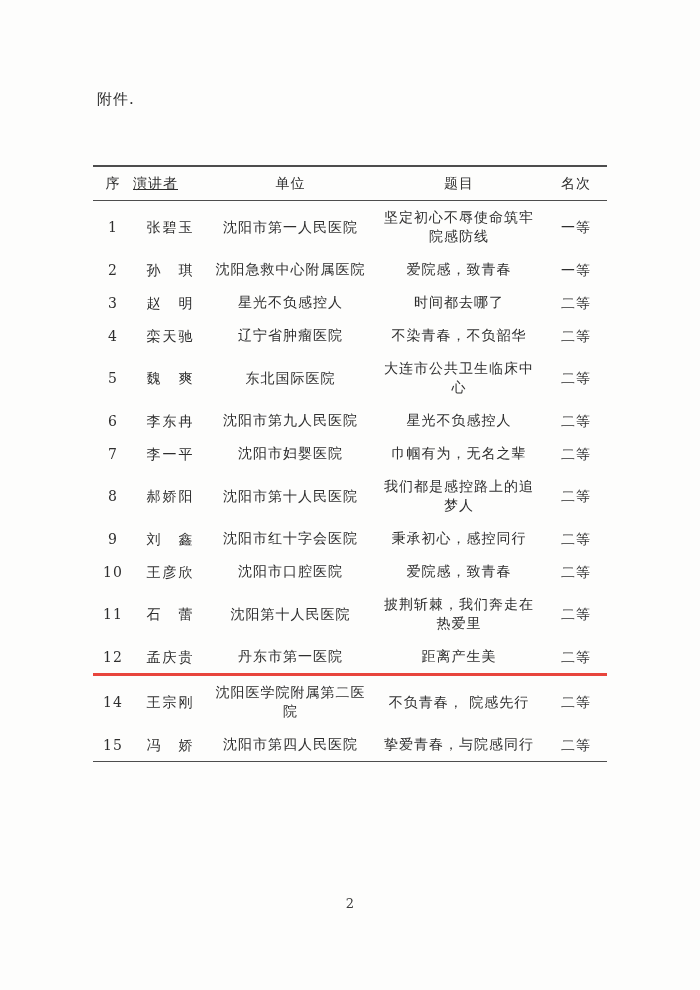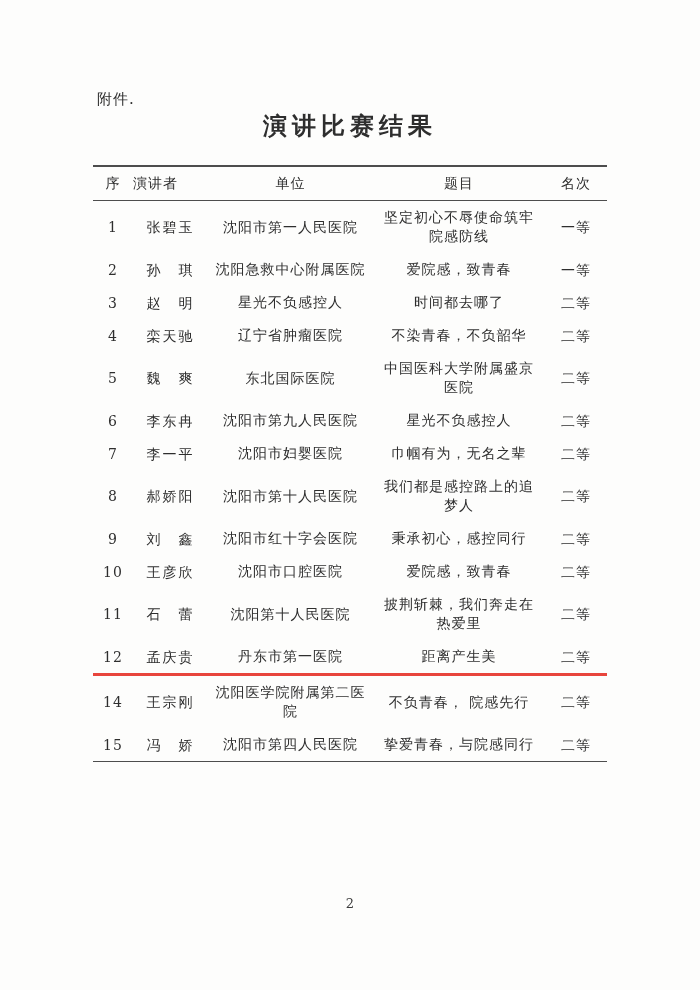--- a/index.html
+++ b/index.html
@@ -62,21 +62,21 @@
     vertical-align: middle;
     text-align: center;
     line-height: 18px;
   }
   col.c-no      { width: 40px; }
   col.c-speaker { width: 75px; }
   col.c-org     { width: 165px; }
   col.c-topic   { width: 172px; }
   col.c-rank    { width: 62px; }
   th.h-no { text-align: center; }
-  th.h-speaker { text-align: left; padding-left: 4px; }
+  th.h-speaker { text-align: left; padding-left: 4px; text-decoration: underline; }
   td.c-no { text-align: center; }
   td.c-speaker { text-align: center; letter-spacing: 2px; }
   td.c-org .wrap,
   td.c-topic .wrap {
     display: inline-block;
     max-width: 150px;
     word-break: break-all;
     line-height: 19px;
   }
   tr.underlined td {
@@ -91,21 +91,20 @@
     font-size: 13px;
     color: #3a3a3a;
   }
 </style>
 </head>
 <body>
 
 <div class="page">
   <div class="attachment">附件.</div>
 
-  <h1 class="title">演讲比赛结果</h1>
 
   <table class="results">
     <colgroup>
       <col class="c-no">
       <col class="c-speaker">
       <col class="c-org">
       <col class="c-topic">
       <col class="c-rank">
     </colgroup>
     <thead>
@@ -143,21 +142,21 @@
     <td class="c-no">4</td>
     <td class="c-speaker">栾天驰</td>
     <td class="c-org"><span class="wrap">辽宁省肿瘤医院</span></td>
     <td class="c-topic"><span class="wrap">不染青春，不负韶华</span></td>
     <td class="c-rank">二等</td>
   </tr>
         <tr>
     <td class="c-no">5</td>
     <td class="c-speaker">魏　爽</td>
     <td class="c-org"><span class="wrap">东北国际医院</span></td>
-    <td class="c-topic"><span class="wrap">中国医科大学附属盛京医院</span></td>
+    <td class="c-topic"><span class="wrap">大连市公共卫生临床中心</span></td>
     <td class="c-rank">二等</td>
   </tr>
         <tr>
     <td class="c-no">6</td>
     <td class="c-speaker">李东冉</td>
     <td class="c-org"><span class="wrap">沈阳市第九人民医院</span></td>
     <td class="c-topic"><span class="wrap">星光不负感控人</span></td>
     <td class="c-rank">二等</td>
   </tr>
         <tr>

